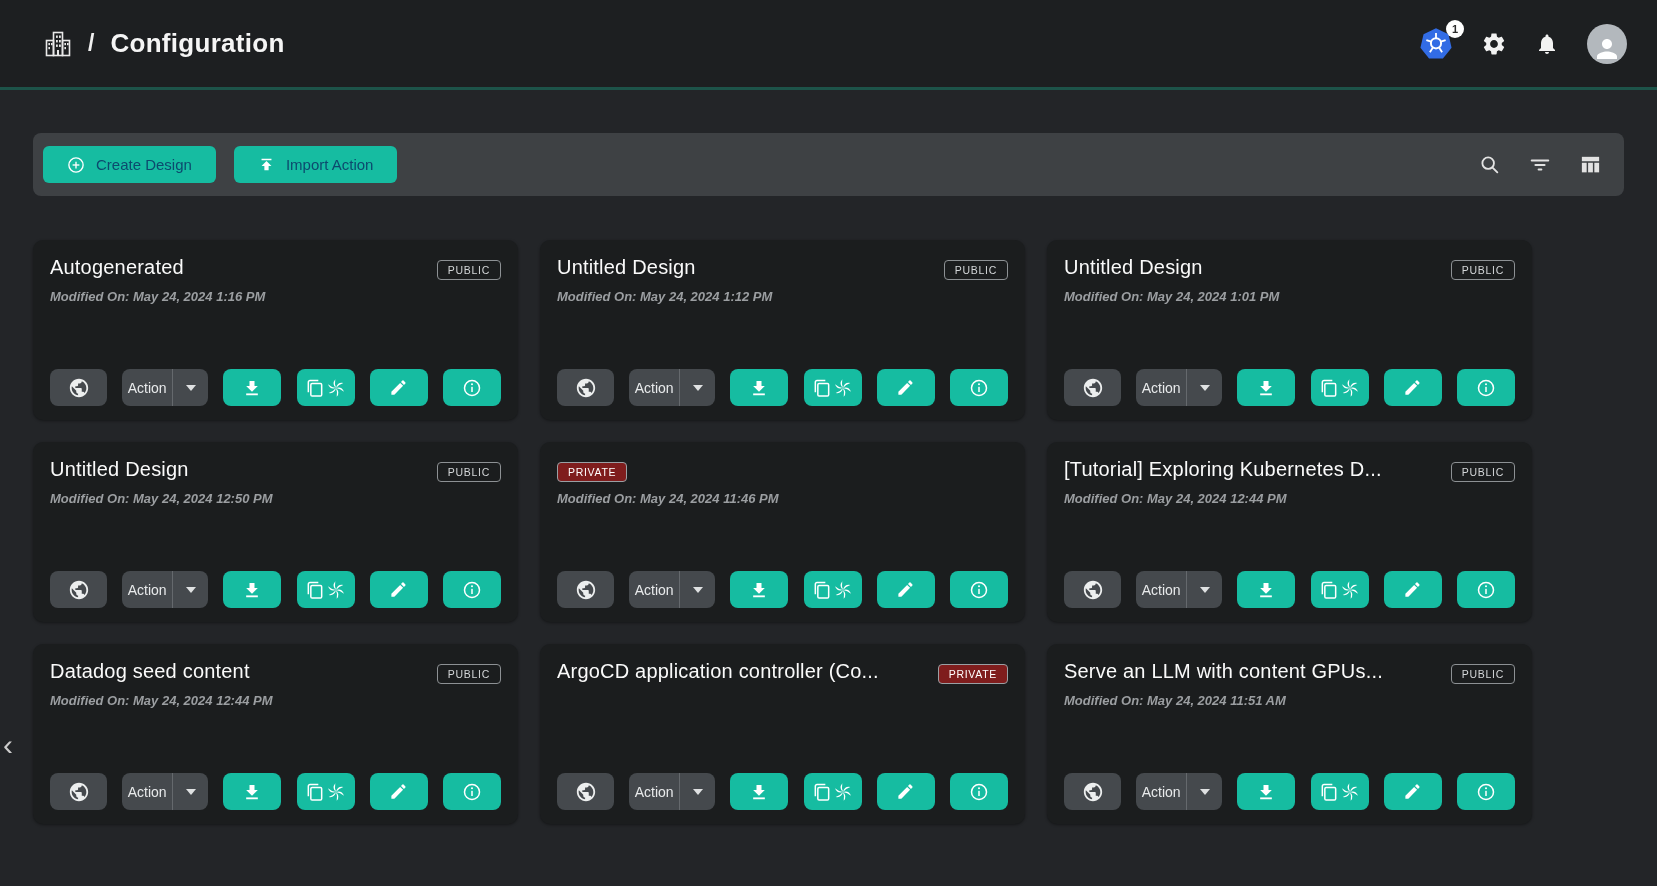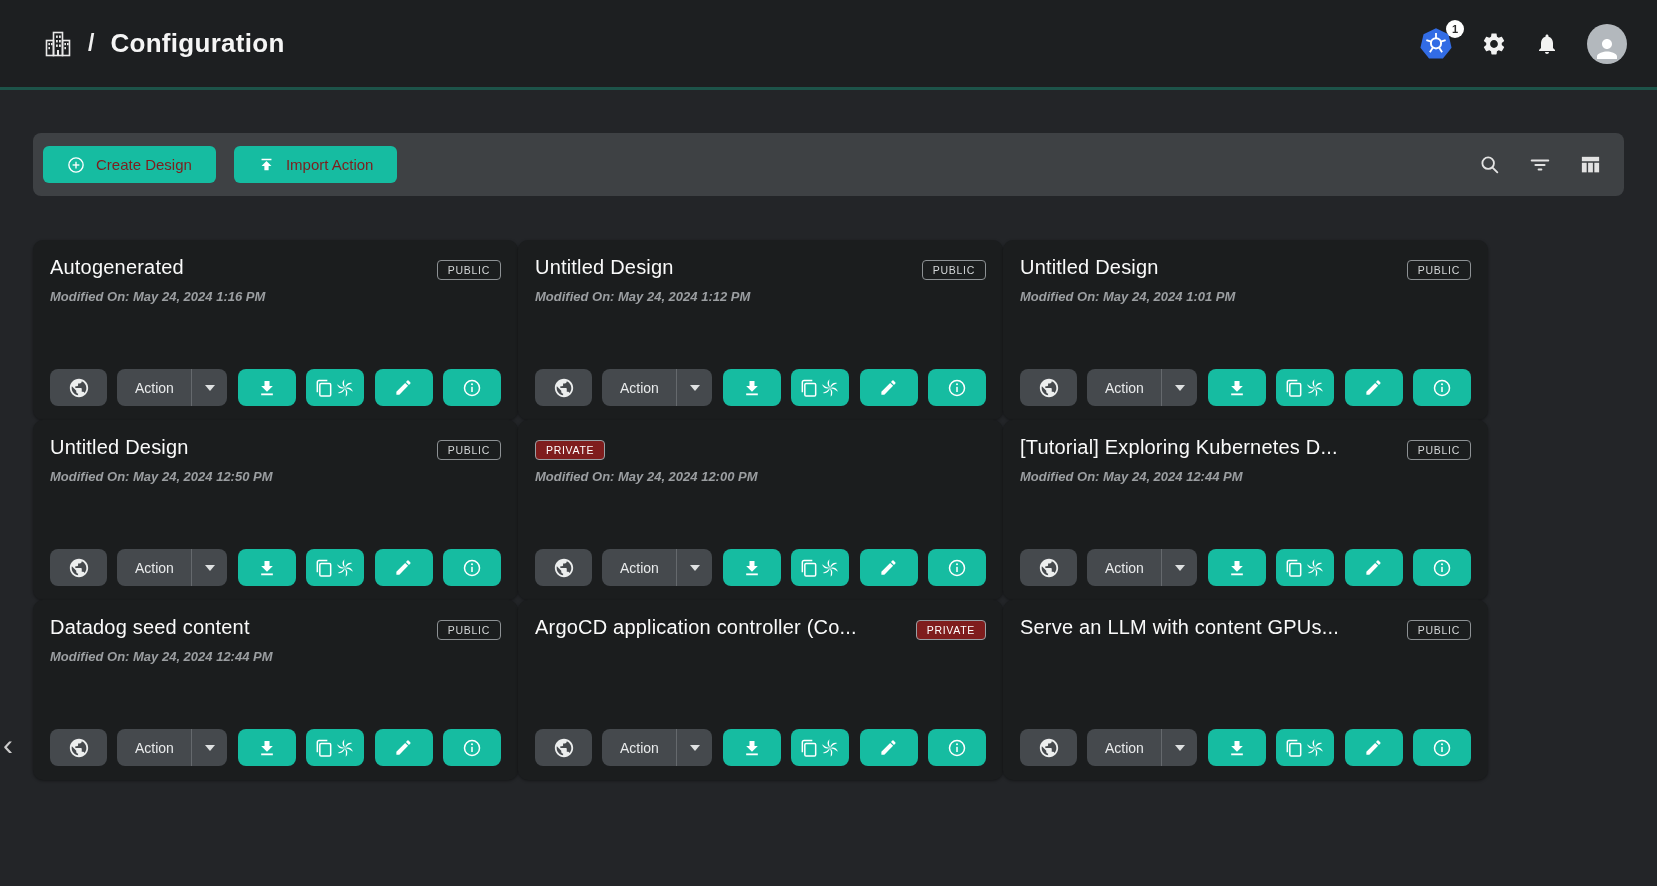--- a/index.html
+++ b/index.html
@@ -41,29 +41,29 @@
     display:flex;align-items:flex-end;justify-content:center;overflow:hidden;
   }
   
   .toolbar{
     margin:43px 33px 0;height:63px;background:var(--toolbar-bg);
     border-radius:8px;display:flex;align-items:center;justify-content:space-between;
     padding:0 16px 0 10px;
   }
   .toolbar-left{display:flex;align-items:center;gap:18px;}
   .btn-teal{
-    background:var(--accent);color:#7f1d1d;border:none;border-radius:6px;
+    background:var(--accent);color:#0c4a6e;border:none;border-radius:6px;
     height:37px;padding:0 24px;font-size:15px;font-family:inherit;
     display:flex;align-items:center;gap:11px;cursor:pointer;
   }
   .toolbar-icons{display:flex;align-items:center;gap:28px;margin-right:6px;}
   .tool-icon{display:flex;align-items:center;justify-content:center;cursor:pointer;}
   
   .grid{
-    display:grid;grid-template-columns:repeat(3,485px);
+    display:grid;grid-template-columns:repeat(3,485px);gap:22px;
     margin:44px 0 0 33px;
   }
   .card{
     width:485px;height:180px;background:var(--card-bg);border-radius:10px;
     padding:16px 17px 14px;display:flex;flex-direction:column;
     box-shadow:0 1px 3px rgba(0,0,0,.4);
   }
   .card-head{display:flex;justify-content:space-between;align-items:flex-start;}
   .card-title{
     color:#fafafa;font-size:20px;font-weight:500;letter-spacing:.2px;
@@ -75,21 +75,21 @@
   }
   .badge.public{border:1px solid #8d9194;color:#d3d6d8;background:transparent;}
   .badge.private{background:#7f1d1d;color:#fff;border:1px solid #9aa0a4;}
   .modified{color:#9b9ea1;font-size:13px;font-style:italic;font-weight:700;margin-top:9px;}
   .card-actions{margin-top:auto;display:flex;align-items:center;justify-content:space-between;}
   .btn-gray{
     background:var(--gray-button-bg);border:none;border-radius:8px;height:37px;
     display:flex;align-items:center;justify-content:center;cursor:pointer;color:#e8eaeb;
   }
   .globe-btn{width:57px;}
-  .action-btn{width:110px;padding:0;overflow:hidden;}
+  .action-btn{width:86px;padding:0;overflow:hidden;}
   .action-label{flex:1;font-size:14px;color:#e8eaeb;font-family:inherit;text-align:center;}
   .action-divider{width:1px;align-self:stretch;background:#65696d;}
   .action-caret{width:35px;display:flex;align-items:center;justify-content:center;}
   .caret-tri{
     width:0;height:0;border-left:5px solid transparent;border-right:5px solid transparent;
     border-top:6px solid #dfe1e2;
   }
   .icon-btn{
     width:58px;height:37px;background:var(--accent);border:none;border-radius:8px;
     display:flex;align-items:center;justify-content:center;cursor:pointer;
@@ -508,21 +508,21 @@
           </svg>
         </span>
       </button>
     </div>
   </div>
 
   <div class="card">
     <div class="card-head">
       <span class="badge private">PRIVATE</span>
     </div>
-    <div class="modified">Modified On: May 24, 2024 12:00 PM</div>
+    <div class="modified">Modified On: May 24, 2024 11:46 PM</div>
 
     <div class="card-actions">
       <button class="btn-gray globe-btn">
         <span style="display:flex;">
           <svg width="22" height="22" viewBox="0 0 24 24">
             <path fill="#eceeee" d="M12 2C6.48 2 2 6.48 2 12s4.48 10 10 10 10-4.48 10-10S17.52 2 12 2zm-1 17.93c-3.95-.49-7-3.85-7-7.93 0-.62.08-1.21.21-1.79L9 15v1c0 1.1.9 2 2 2v1.93zm6.9-2.54c-.26-.81-1-1.39-1.9-1.39h-1v-3c0-.55-.45-1-1-1H8v-2h2c.55 0 1-.45 1-1V7h2c1.1 0 2-.9 2-2v-.41c2.93 1.19 5 4.06 5 7.41 0 2.08-.8 3.97-2.1 5.39z"></path>
           </svg>
         </span>
       </button>
 
@@ -803,20 +803,21 @@
         </span>
       </button>
     </div>
   </div>
 
   <div class="card">
     <div class="card-head">
       <div class="card-title">Serve an LLM with content GPUs...</div>
       <span class="badge public">PUBLIC</span>
     </div>
+    <div class="modified">Modified On: May 24, 2024 11:51 AM</div>
 
     <div class="card-actions">
       <button class="btn-gray globe-btn">
         <span style="display:flex;">
           <svg width="22" height="22" viewBox="0 0 24 24">
             <path fill="#eceeee" d="M12 2C6.48 2 2 6.48 2 12s4.48 10 10 10 10-4.48 10-10S17.52 2 12 2zm-1 17.93c-3.95-.49-7-3.85-7-7.93 0-.62.08-1.21.21-1.79L9 15v1c0 1.1.9 2 2 2v1.93zm6.9-2.54c-.26-.81-1-1.39-1.9-1.39h-1v-3c0-.55-.45-1-1-1H8v-2h2c.55 0 1-.45 1-1V7h2c1.1 0 2-.9 2-2v-.41c2.93 1.19 5 4.06 5 7.41 0 2.08-.8 3.97-2.1 5.39z"></path>
           </svg>
         </span>
       </button>
 

